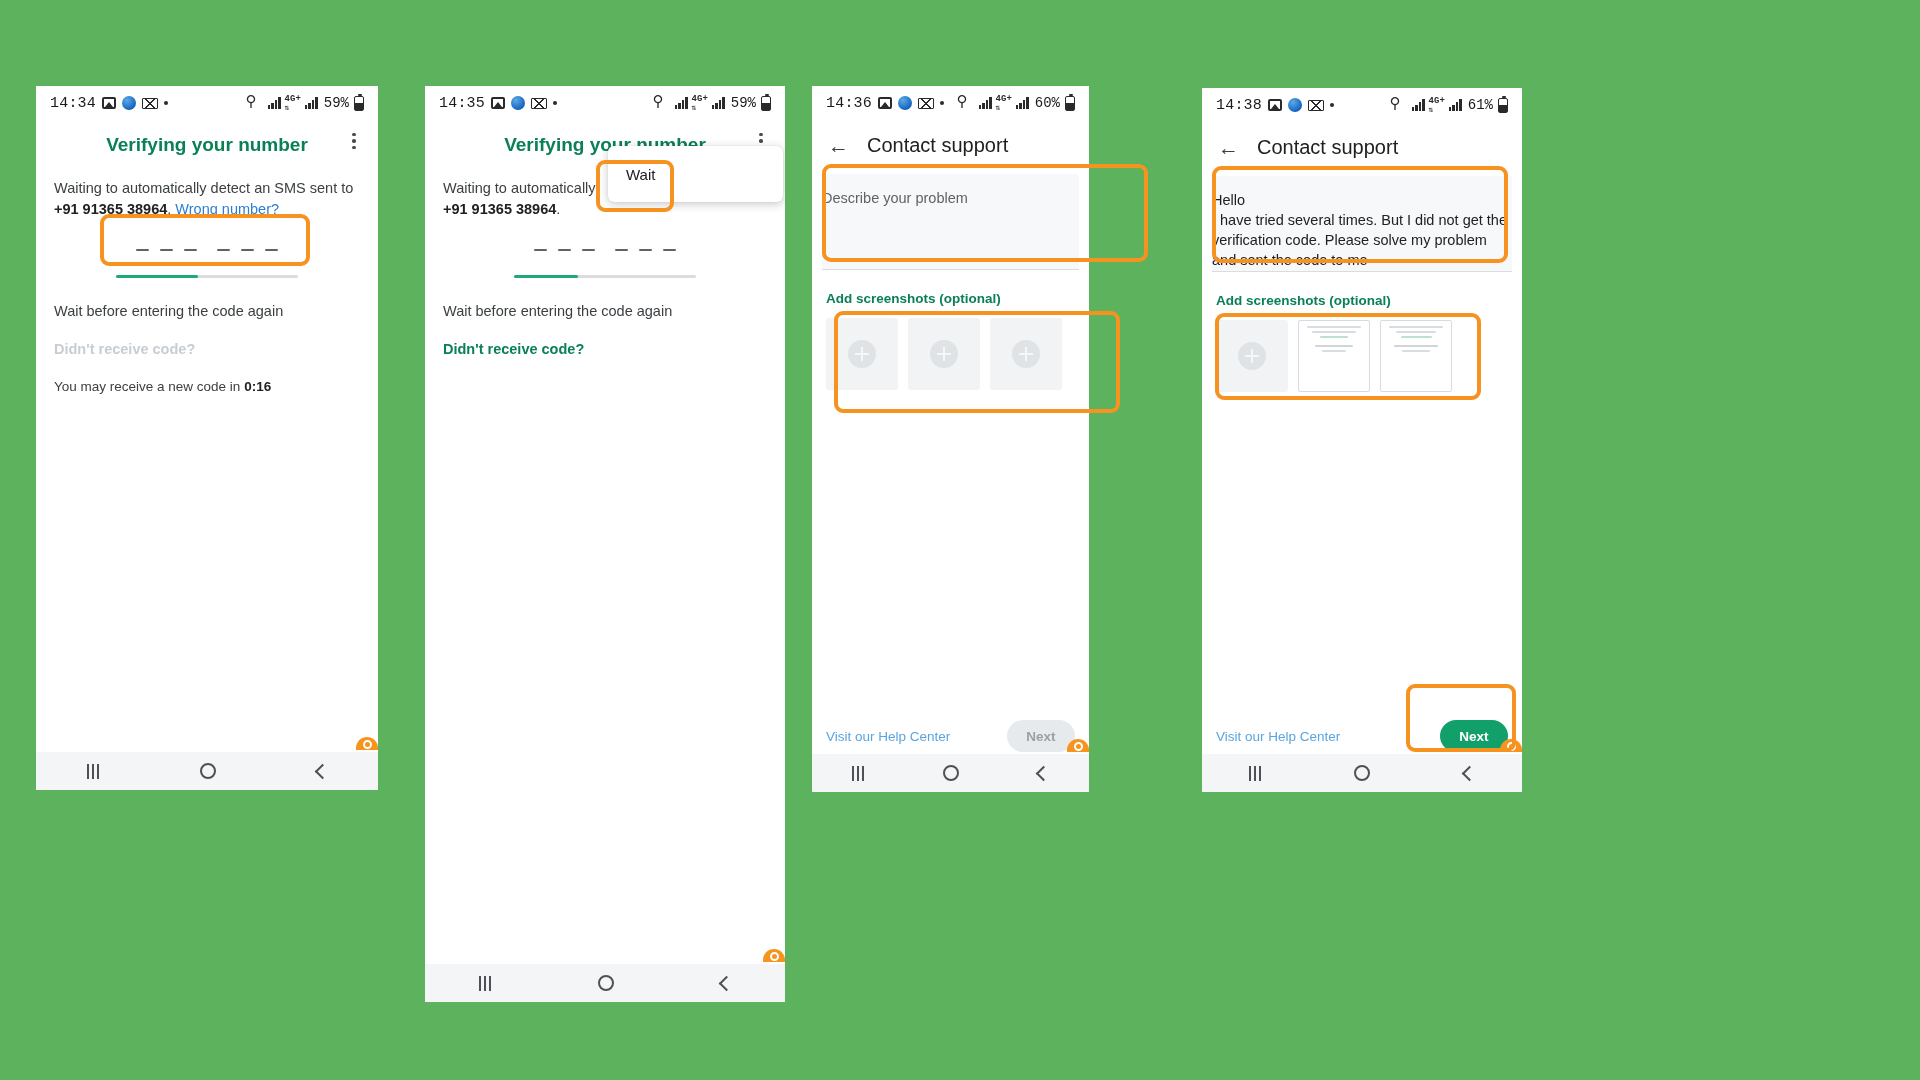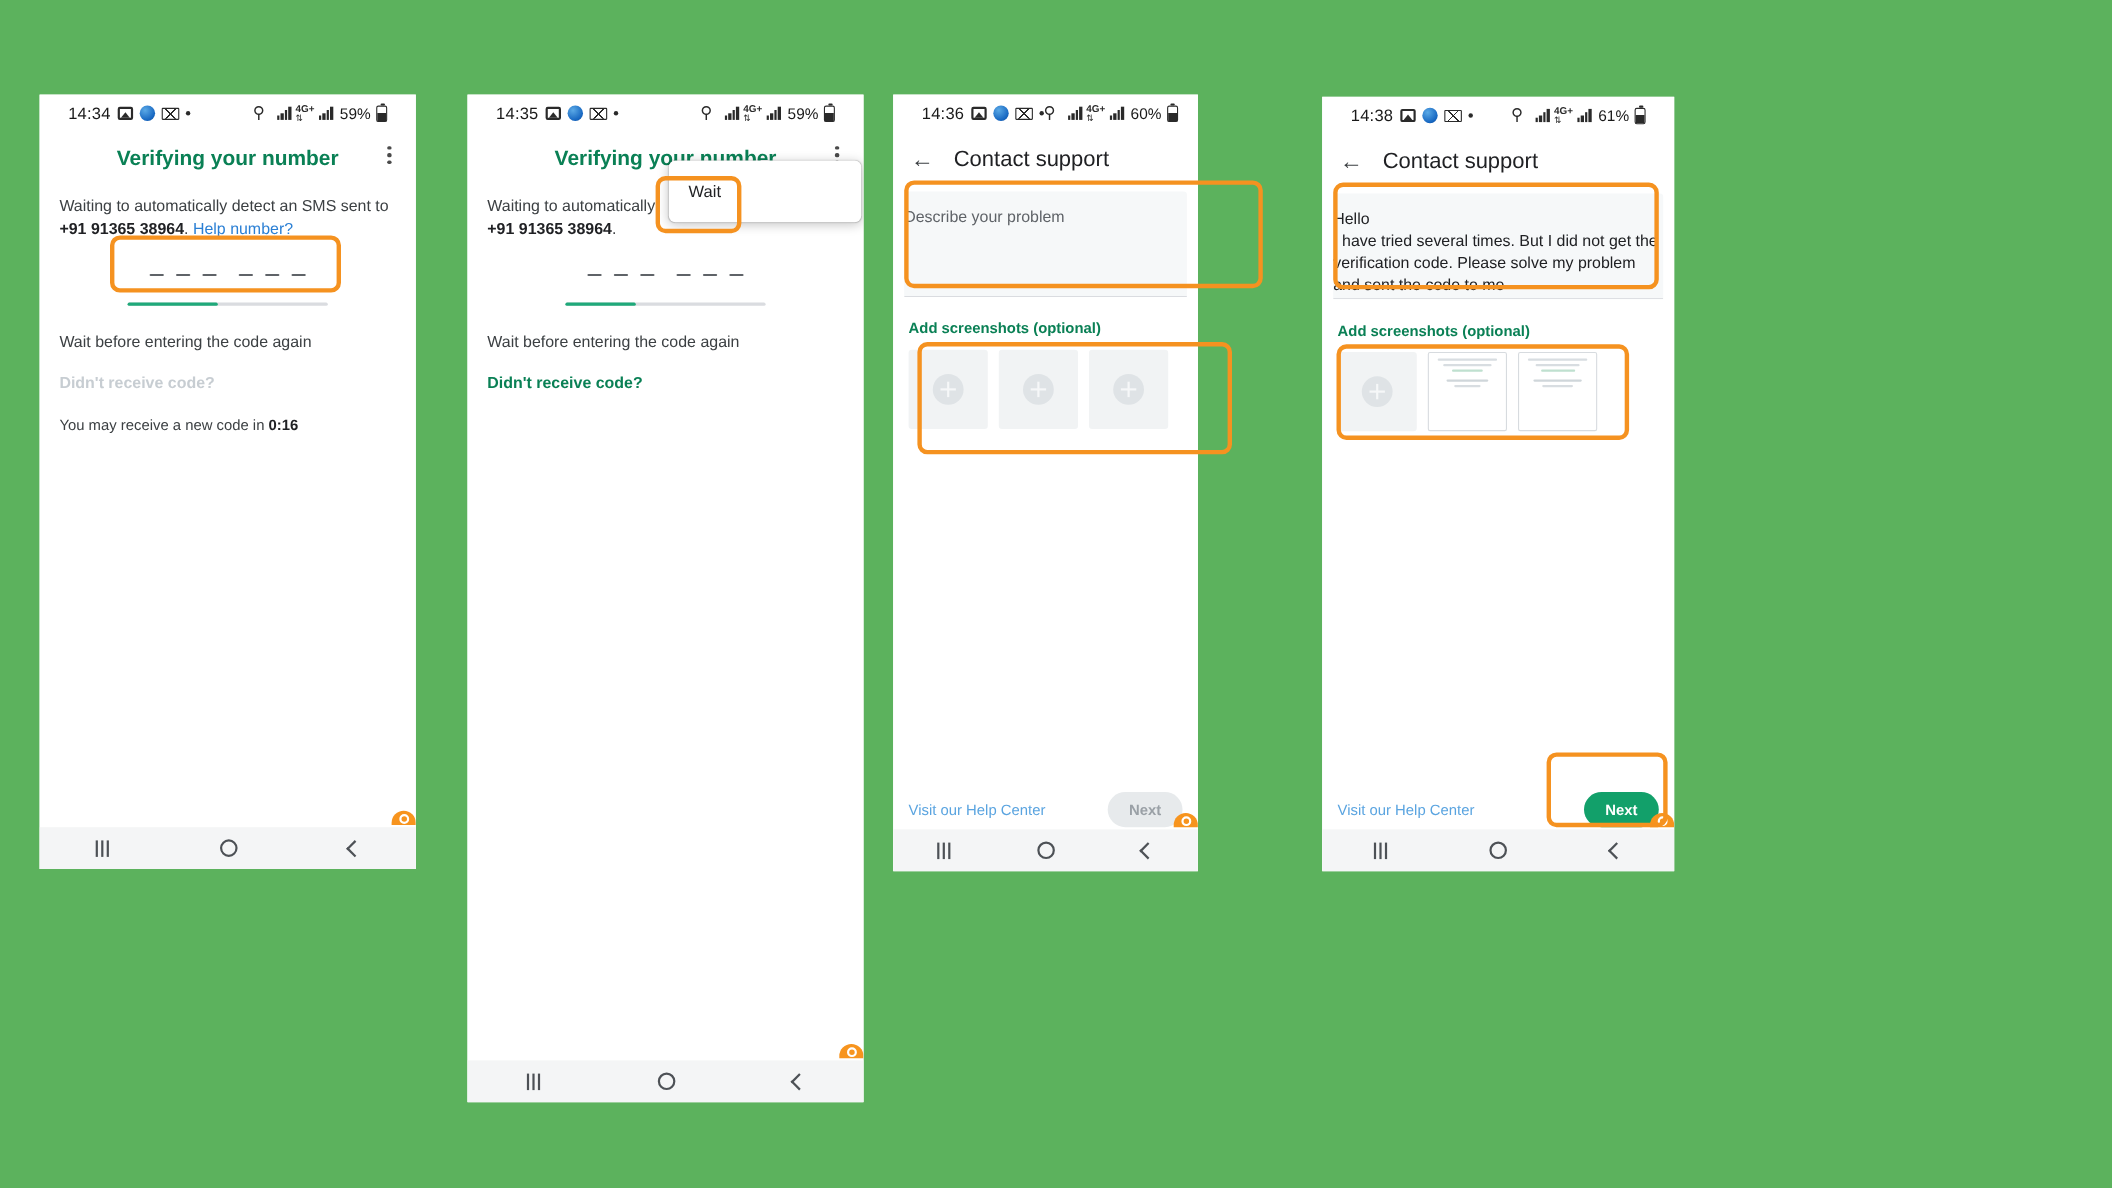--- a/index.html
+++ b/index.html
@@ -20,23 +20,23 @@
   .screen {
     position: absolute; inset: 0;
     background: #ffffff;
     overflow: hidden;
   }
 
   
   .statusbar {
     height: 34px;
     display: flex; align-items: center;
-    padding: 0 26px;
+    padding: 0 14px;
     font-size: 15px; color: #1a1a1a;
-    font-family: Liberation Sans, sans-serif;
+    font-family: Liberation Mono, monospace;
   }
   .sb-left { display: flex; align-items: center; gap: 6px; }
   .sb-time { font-size: 15px; letter-spacing: .2px; }
   .sb-right { margin-left: auto; display: flex; align-items: center; gap: 4px; font-size: 13px; }
   .ic { display: inline-block; line-height: 1; }
   .ic-photo {
     width: 14px; height: 12px; border: 2px solid #2a2a2a; border-radius: 2px;
     position: relative; background: #fff;
   }
   .ic-photo::after{
@@ -266,21 +266,21 @@
       <div class="kebab">
           <i></i>
           <i></i>
           <i></i>
         </div>
 
       <div class="vbody">
         <div class="vline">
           <span>Waiting to automatically detect an SMS sent to</span><br>
           <span class="vnum">+91 91365 38964</span><span>.</span>
-          <span class="vlink">Help number?</span>
+          <span class="vlink">Wrong number?</span>
         </div>
 
         <div class="codebox">
           <div class="dashes">
             <span class="dashgrp">
                 <i class="dash"></i>
                 <i class="dash"></i>
                 <i class="dash"></i>
               </span>
             <span class="dashgrp">

